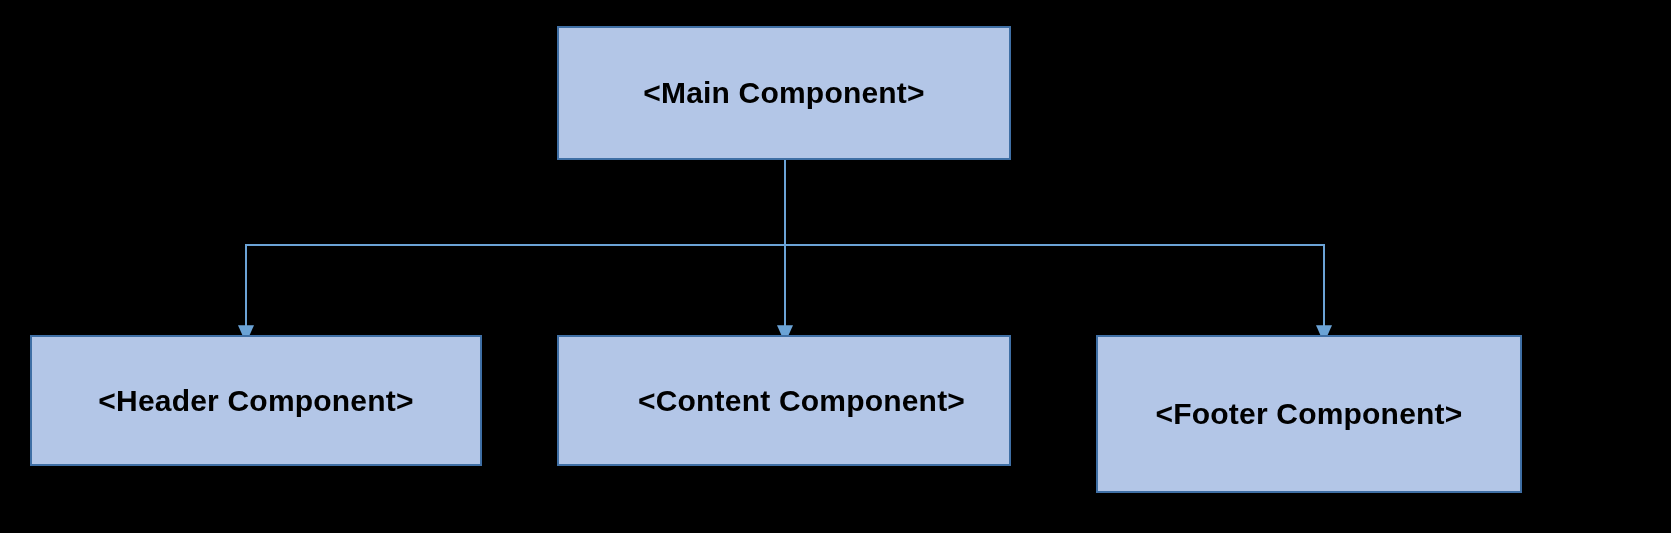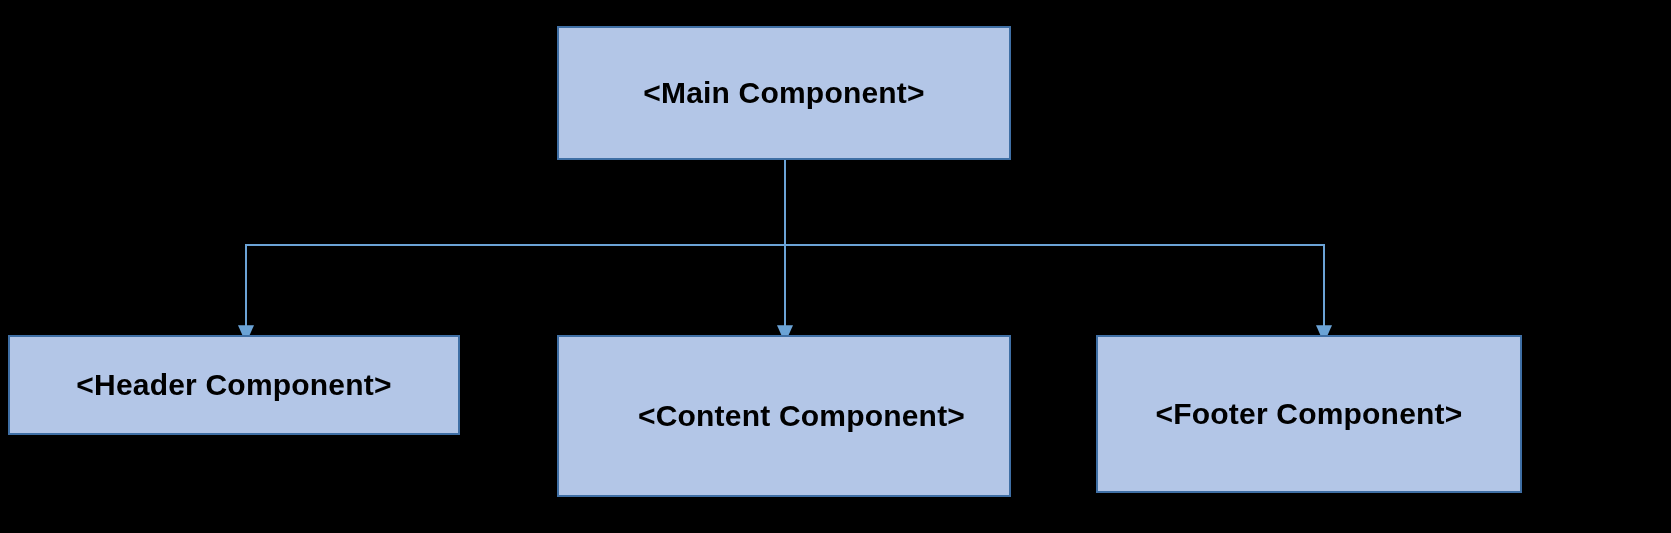--- a/index.html
+++ b/index.html
@@ -68,25 +68,25 @@
 
     <g>
       <line x1="1324" y1="245" x2="1324" y2="326" stroke="#6ba3d6" stroke-width="2" marker-end="url(#arrowhead)"></line>
     </g>
   </svg>
 
   <div class="node" style="left:557px; top:26px; width:454px; height:134px;">
     <span class="node-label">&lt;Main Component&gt;</span>
   </div>
 
-  <div class="node" style="left:8px; top:335px; width:452px; height:100px;">
+  <div class="node" style="left:30px; top:335px; width:452px; height:131px;">
     <span class="node-label">&lt;Header Component&gt;</span>
   </div>
 
-  <div class="node" style="left:557px; top:335px; width:454px; height:162px;padding-left:35px;">
+  <div class="node" style="left:557px; top:335px; width:454px; height:131px;padding-left:35px;">
     <span class="node-label">&lt;Content Component&gt;</span>
   </div>
 
   <div class="node" style="left:1096px; top:335px; width:426px; height:158px;">
     <span class="node-label">&lt;Footer Component&gt;</span>
   </div>
 
 </div>
 
 </body></html>

